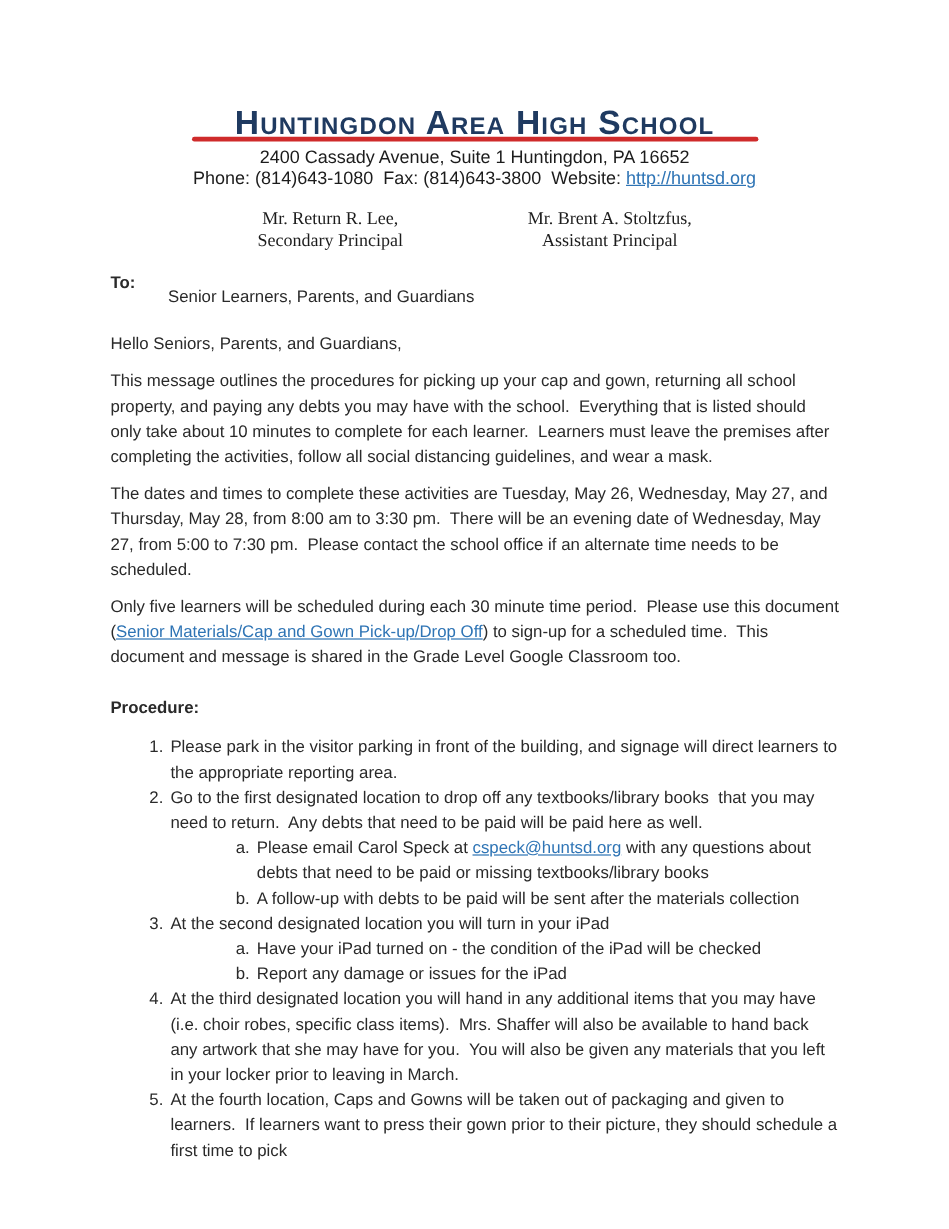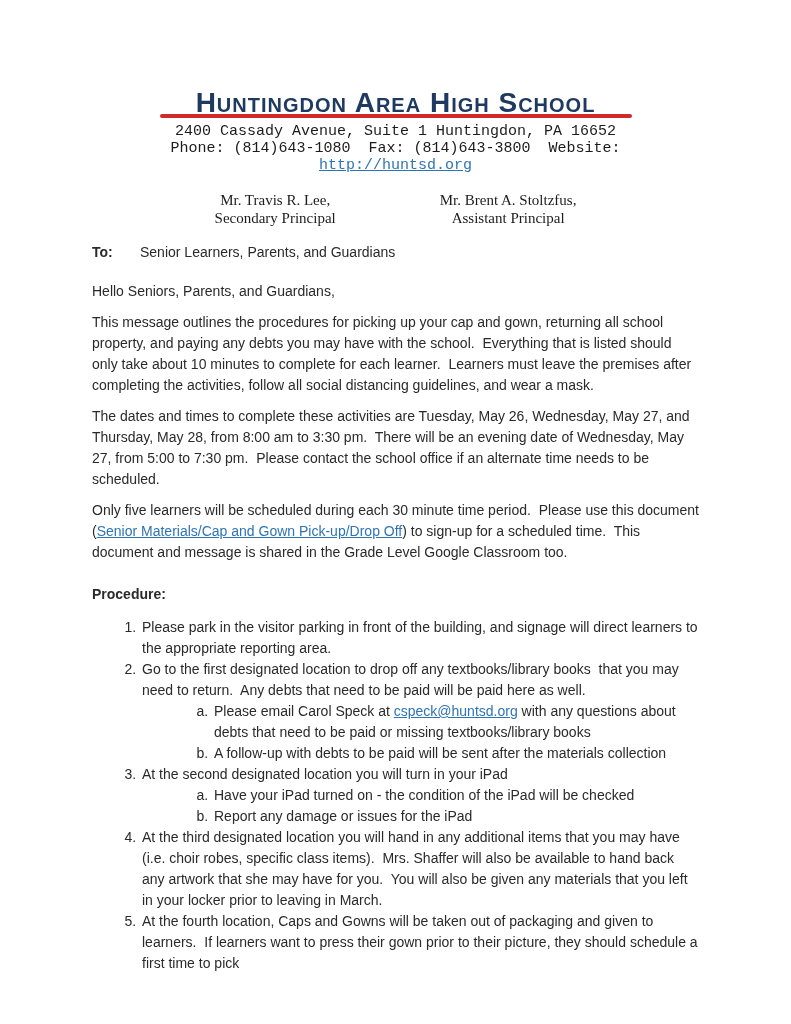--- a/index.html
+++ b/index.html
@@ -28,21 +28,21 @@
     line-height:30px;
     color:#1f3a60;
   }
   .red-rule {
     width:472px; height:4px;
     margin:-4px auto 5px auto;
     background:#cf2b2b;
     border-radius:2px;
   }
   .addr, .contact {
-    font-family:Liberation Mono, monospace;
+    font-family:Liberation Sans, sans-serif;
     font-size:15px;
     line-height:17px;
     color:#1c1c1c;
   }
   .contact span { white-space:pre-wrap; }
   .link { color:#2e74b5; text-decoration:underline; cursor:pointer; }
   .principals {
     display:flex; justify-content:center; gap:104px;
     margin-top:17px;
     font-family:"Liberation Serif", serif;
@@ -55,21 +55,21 @@
     font-variant:small-caps;
     letter-spacing:1.5px;
     font-size:14px;
     color:#a52727;
   }
 
   
   .memo { margin-top:17px; margin-bottom:20px; line-height:17px; }
   .memo-row { display:flex; }
   .memo-label { width:48px; font-weight:bold; flex:0 0 48px; }
-  .memo-value { white-space:pre-wrap; }
+  .memo-value { white-space:pre-wrap;margin-top:12px; }
 
   
   .para { margin:0 0 10px 0; line-height:21px; white-space:pre-wrap; }
   .proc-head { font-weight:bold; line-height:21px; margin:21px 0 12px 0; }
   ol.main-list {
     margin:0; padding:0 0 0 48px;
     line-height:21px;
     list-style-type:decimal;
   }
   ol.main-list > li { padding-left:2px; white-space:pre-wrap; }
@@ -86,21 +86,21 @@
 
   <header class="letterhead">
     <h1 class="school-name">Huntingdon Area High School</h1>
     <div class="red-rule"></div>
     <div class="addr">2400 Cassady Avenue, Suite 1  Huntingdon, PA  16652</div>
     <div class="contact">
       <span>Phone: (814)643-1080  Fax: (814)643-3800  Website: </span><a href="#" class="link">http://huntsd.org</a>
     </div>
     <div class="principals" id="principals">
         <div class="principal">
-          <div>Mr. Travis R. Lee,</div>
+          <div>Mr. Return R. Lee,</div>
           <div>Secondary Principal</div>
         </div>
         <div class="principal">
           <div>Mr. Brent A. Stoltzfus,</div>
           <div>Assistant Principal</div>
         </div>
       </div>
   </header>
 
   <section class="memo" id="memo">

